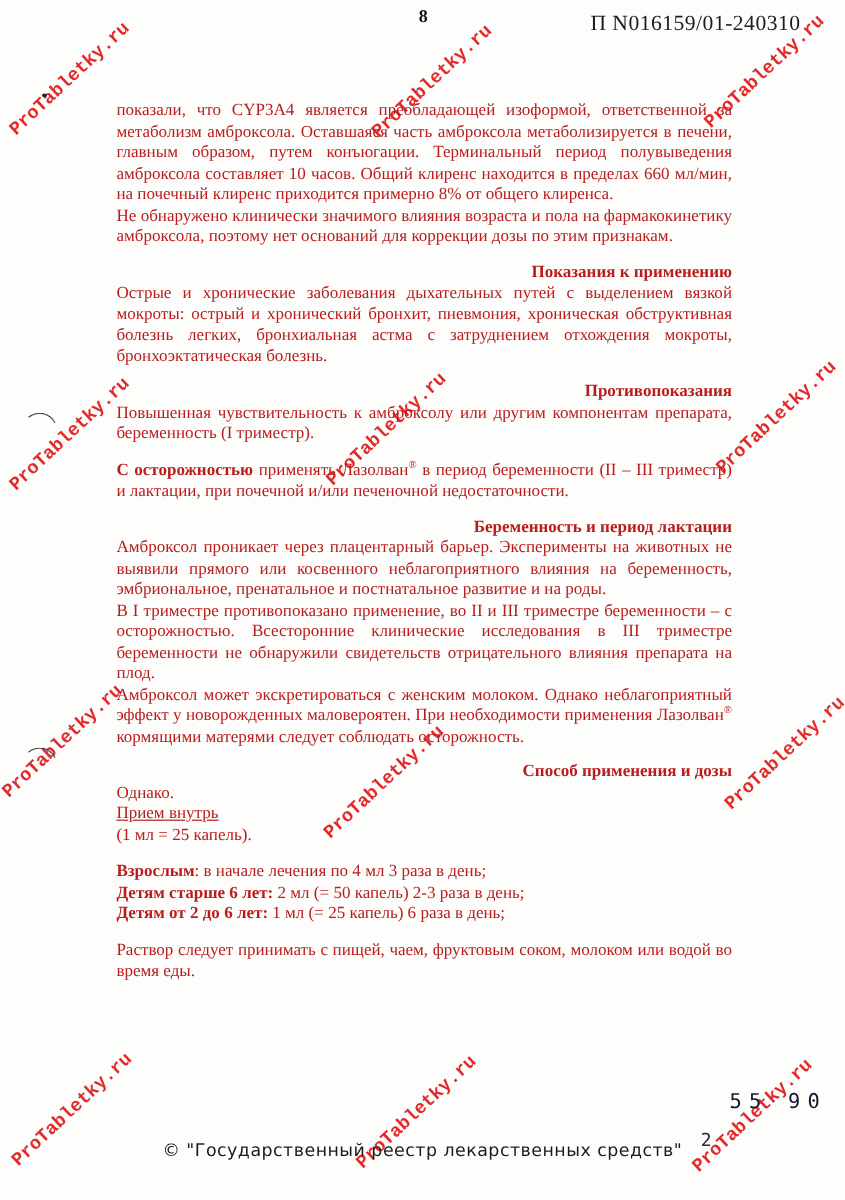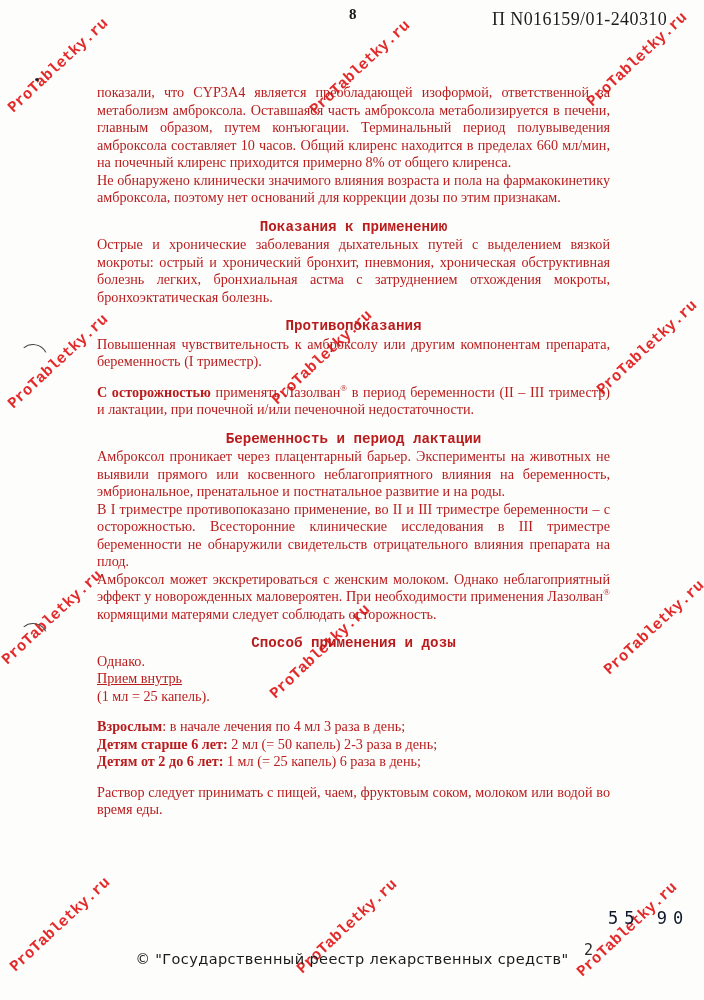--- a/index.html
+++ b/index.html
@@ -8,21 +8,21 @@
     background:#fdfdfc;font-family:"Liberation Serif", serif;
   }
   .page{position:absolute;inset:0;}
   
   .page-num-top{position:absolute;left:349px;top:6px;font-size:15px;font-weight:bold;color:#151515;}
   .doc-num{position:absolute;left:492px;top:9px;font-size:18px;color:#1c1c1c;letter-spacing:.4px;white-space:nowrap;text-align:right;}
   
   .body-text{position:absolute;left:97px;top:84px;width:513px;color:#b91c1c;font-size:14.2px;line-height:17.5px;}
   .block{margin:0;}
   .block.p{text-align:justify;}
-  .block.h{font-weight:bold;margin-top:12px;text-align:center;font-family:Liberation Mono, monospace;}
+  .block.h{font-weight:bold;margin-top:12px;text-align:right;}
   .block.gap{margin-top:13px;}
   .body-text sup{font-size:9px;line-height:0;}
   
   .wm{position:absolute;font-family:"Liberation Mono", monospace;font-weight:bold;font-size:15.5px;
       height:16px;line-height:16px;white-space:nowrap;transform:rotate(-43deg);transform-origin:0 100%;
       opacity:.9;pointer-events:none;}
   
   .stamp{position:absolute;left:608px;top:908px;font-family:"DejaVu Sans Mono", monospace;
          font-size:17px;color:#0f172a;letter-spacing:6px;white-space:pre;}
   .page-num-bottom{position:absolute;left:584px;top:941px;font-family:"DejaVu Sans Mono", monospace;

